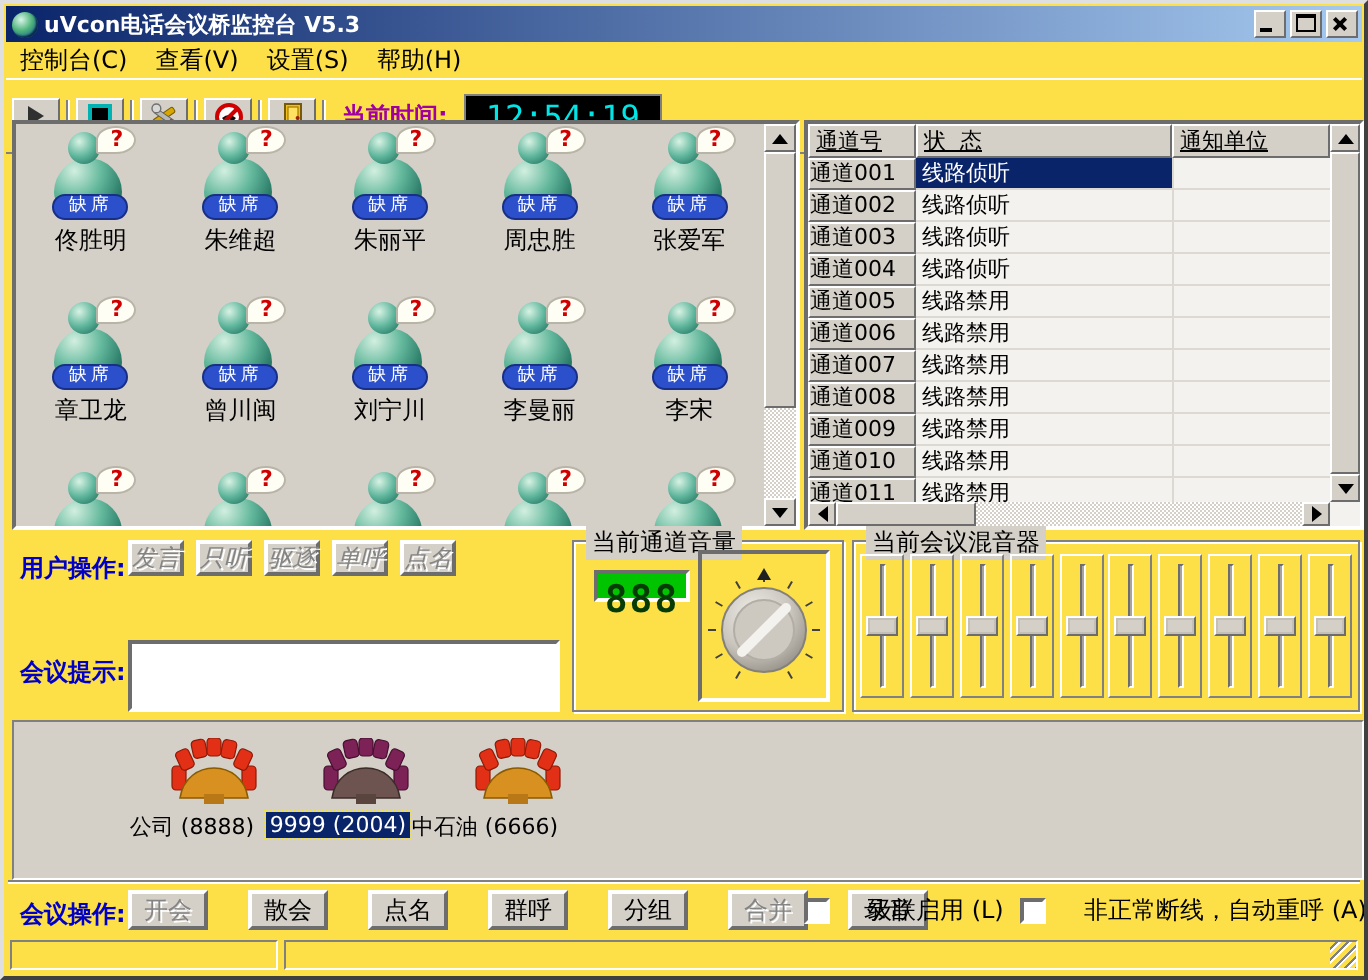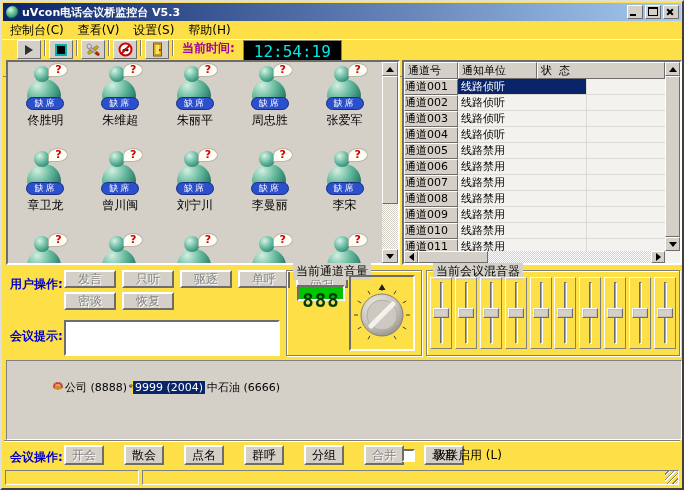--- a/index.html
+++ b/index.html
@@ -17,22 +17,22 @@
   #title-text{color:#fff;font-size:11px;font-weight:bold;flex:1;white-space:nowrap;overflow:hidden;}
   .wbtn{width:16px;height:14px;margin-left:2px;position:relative;padding:0;}
   .wbtn.min::after{content:"";position:absolute;left:2px;bottom:2px;width:6px;height:2px;background:#000;}
   .wbtn.max::after{content:"";position:absolute;left:2px;top:1px;right:2px;bottom:2px;border:1px solid #000;border-top-width:2px;}
   .wbtn.close::before,.wbtn.close::after{content:"";position:absolute;left:2px;top:5px;width:8px;height:2px;background:#000;}
   .wbtn.close::before{transform:rotate(45deg);} .wbtn.close::after{transform:rotate(-45deg);}
 
   
   #menubar{position:absolute;left:1px;top:20px;right:1px;height:17px;display:flex;align-items:center;font-size:12px;}
   .menu-item{padding:1px 7px;white-space:nowrap;}
-  #toolbar{position:absolute;left:1px;top:37px;right:1px;height:38px;display:flex;align-items:flex-start;
-    border-top:1px solid #fff;border-bottom:1px solid #808080;padding-left:13px;}
+  #toolbar{position:absolute;left:1px;top:37px;right:1px;height:38px;display:flex;align-items:center;
+    border-top:1px solid #fff;border-bottom:1px solid #808080;padding-left:2px;}
   .tbtn{width:24px;height:19px;display:flex;align-items:center;justify-content:center;padding:0;margin:0 1px;}
   .vsep{width:2px;height:16px;margin:0 2px;border-left:1px solid #808080;border-right:1px solid #fff;}
   .ic-play{width:0;height:0;border-left:8px solid #303030;border-top:5px solid transparent;border-bottom:5px solid transparent;}
   .ic-stop{width:8px;height:8px;background:#000;box-shadow:0 0 0 2px #00b2b2;}
   #time-label{color:#a000a0;font-weight:bold;font-size:12px;margin:0 8px 0 6px;white-space:nowrap;}
   #time-lcd{background:#000;color:#00e6e6;font-family:"DejaVu Sans Mono","Liberation Mono",monospace;
     font-size:16px;padding:1px 10px;border:1px solid #808080;min-width:78px;text-align:center;}
 
   
   #members-panel{position:absolute;left:4px;top:58px;width:394px;height:205px;}
@@ -60,42 +60,42 @@
   .arr-lf{width:0;height:0;border-top:4px solid transparent;border-bottom:4px solid transparent;border-right:5px solid #000;}
   .arr-rt{width:0;height:0;border-top:4px solid transparent;border-bottom:4px solid transparent;border-left:5px solid #000;}
   .sb-thumb{width:100%;}
   .sb-fill{flex:1;}
 
   
   #channels-panel{position:absolute;left:400px;top:58px;width:280px;height:205px;
     border:2px solid;border-color:#6d6d6d #ffffff #ffffff #6d6d6d;background:#f4f2ee;}
   #channel-headers{position:absolute;left:0;top:0;right:15px;height:17px;display:flex;}
   .ch-h{border:1px solid;border-color:#ffffff #6d6d6d #6d6d6d #ffffff;background:#d4d0c8;
-    font-size:11px;padding:0 3px;white-space:pre;overflow:hidden;}
+    font-size:11px;padding:0 3px;white-space:pre;overflow:hidden;text-decoration:underline;}
   .ch-h0{width:54px;} .ch-h1{width:128px;} .ch-h2{flex:1;}
   #channel-rows{position:absolute;left:0;top:17px;right:15px;bottom:12px;overflow:hidden;}
   .channel-row{height:16px;display:flex;}
   .ch-id{width:54px;border:1px solid;border-color:#ffffff #6d6d6d #6d6d6d #ffffff;background:#d4d0c8;
     font-size:11px;padding:0 0;line-height:14px;}
   .ch-status{width:128px;font-size:11px;line-height:15px;padding:0 3px;border-bottom:1px solid #dcd9d2;white-space:nowrap;overflow:hidden;}
   .ch-status.sel{background:#0a246a;color:#fff;}
   .ch-unit{flex:1;border-bottom:1px solid #dcd9d2;border-left:1px solid #dcd9d2;font-size:11px;}
   #ch-sbv{position:absolute;right:0;top:0;bottom:12px;width:15px;display:flex;flex-direction:column;}
   #ch-sbh{position:absolute;left:0;bottom:0;right:15px;height:12px;display:flex;}
   #ch-sbh .sb-btn{width:14px;height:12px;flex:0 0 14px;}
   #ch-sbh .sb-thumb{width:70px;height:12px;}
 
   
   .blue-label{color:#0000c8;font-weight:bold;font-size:12px;white-space:nowrap;}
   #uops-label{position:absolute;left:8px;top:274px;}
   #uops-row1{position:absolute;left:62px;top:268px;display:flex;gap:6px;}
   #uops-row2{position:absolute;left:62px;top:290px;display:flex;gap:6px;}
   .btn{font-size:12px;color:#000;background:#d4d0c8;border:2px solid;border-color:#ffffff #6d6d6d #6d6d6d #ffffff;
     padding:0;text-align:center;white-space:nowrap;}
-  .op-btn{width:52px;height:18px;line-height:14px;}
+  .op-btn{width:28px;height:18px;line-height:14px;font-style:italic;}
   .btn.disabled{color:#848484;text-shadow:1px 1px 0 #fff;}
   #notice-label{position:absolute;left:8px;top:326px;}
   #notice-box{position:absolute;left:62px;top:318px;width:216px;height:36px;background:#fff;
     border:2px solid;border-color:#6d6d6d #ffffff #ffffff #6d6d6d;resize:none;font-size:12px;}
 
   .groupbox{position:absolute;border:1px solid #808080;box-shadow:inset 1px 1px 0 #fff,1px 1px 0 #fff;}
   .gb-legend{position:absolute;top:-8px;left:6px;background:#d4d0c8;font-size:12px;padding:0 3px;white-space:nowrap;}
   #volume-box{left:284px;top:268px;width:136px;height:86px;}
   #led{position:absolute;left:10px;top:14px;width:48px;height:16px;background:#00c400;
     border:2px solid;border-color:#6d6d6d #ffffff #ffffff #6d6d6d;color:#063b06;
@@ -107,21 +107,21 @@
   .slider{position:relative;width:22px;height:72px;border:1px solid;border-color:#ffffff #808080 #808080 #ffffff;}
   .sl-groove{position:absolute;left:9px;top:4px;bottom:4px;width:3px;background:#a8a49c;
     border:1px solid;border-color:#6d6d6d #ffffff #ffffff #6d6d6d;}
   .sl-thumb{position:absolute;left:2px;top:calc(50% - 5px);width:16px;height:10px;background:#d4d0c8;
     border:1px solid;border-color:#ffffff #6d6d6d #6d6d6d #ffffff;box-shadow:inset 0 0 0 1px #c4c0b8;}
 
   
   #conf-panel{position:absolute;left:4px;top:358px;width:676px;height:80px;
     border:1px solid;border-color:#808080 #ffffff #ffffff #808080;background:#d4d0c8;}
   #conf-items{display:flex;padding:8px 0 0 46px;}
-  .conf{width:76px;display:flex;flex-direction:row;align-items:center;}
+  .conf{width:76px;display:flex;flex-direction:column;align-items:flex-end;}
   .conf .chairs rect{fill:#e23016;stroke:#8c1a08;stroke-width:0.6;}
   .conf .table-top{fill:#d89020;stroke:#8a5a00;stroke-width:0.8;}
   .conf .table-base{fill:#b87818;}
   .conf.selected .chairs rect{fill:#7c2256;stroke:#45102f;}
   .conf.selected .table-top{fill:#6e5450;stroke:#3c2c28;}
   .conf.selected .table-base{fill:#5a443e;}
   .cname{font-size:11px;margin-top:3px;padding:0 2px;white-space:nowrap;}
   .conf.selected .cname{background:#0a246a;color:#fff;outline:1px dotted #f0e040;}
 
   
@@ -360,22 +360,22 @@
       <div class="sb-fill track"></div>
       <button class="sb-btn raised1">
           <span class="arr-dn"></span>
         </button>
     </div>
   </div>
 
   <div id="channels-panel">
     <div id="channel-headers">
         <div class="ch-h ch-h0">通道号</div>
+        <div class="ch-h ch-h1">状  态</div>
         <div class="ch-h ch-h2">通知单位</div>
-        <div class="ch-h ch-h1">状  态</div>
       </div>
     <div id="channel-rows">
   <div class="channel-row">
     <div class="ch-id">通道001</div>
     <div class="ch-status sel">线路侦听</div>
     <div class="ch-unit"></div>
   </div>
 
   <div class="channel-row">
     <div class="ch-id">通道002</div>
@@ -458,24 +458,20 @@
     </div>
   </div>
 
   <span id="uops-label" class="blue-label">用户操作:</span>
   <div id="uops-row1">
       <button class="btn op-btn disabled">发言</button>
       <button class="btn op-btn disabled">只听</button>
       <button class="btn op-btn disabled">驱逐</button>
       <button class="btn op-btn disabled">单呼</button>
       <button class="btn op-btn disabled">点名</button>
-    </div>
-  <div id="uops-row2">
-      <button class="btn op-btn disabled">密谈</button>
-      <button class="btn op-btn disabled">恢复</button>
     </div>
   <span id="notice-label" class="blue-label">会议提示:</span>
   <textarea id="notice-box" style=""></textarea>
 
   <div id="volume-box" class="groupbox">
     <span class="gb-legend">当前通道音量</span>
     <div id="led">888</div>
     <div id="knob-panel">
       <svg width="60" height="64" viewBox="0 0 60 64">
         <g stroke="#404040" stroke-width="1">
@@ -626,20 +622,26 @@
       <button class="btn cop-btn">分组</button>
       <button class="btn cop-btn disabled">合并</button>
       <button class="btn cop-btn">录音</button>
     </div>
   <div id="cascade-chk">
   <label class="chk">
     <span class="chk-box"></span>
     <span class="chk-label">级联启用 (L)</span>
   </label>
 </div>
+  <div id="redial-chk">
+  <label class="chk">
+    <span class="chk-box"></span>
+    <span class="chk-label">非正常断线，自动重呼 (A)</span>
+  </label>
+</div>
 
   <div id="statusbar">
     <div id="sb-left" class="sb-panel"></div>
     <div id="sb-right" class="sb-panel">
       <span></span>
       <div id="grip"></div>
     </div>
   </div>
 
 </div>

